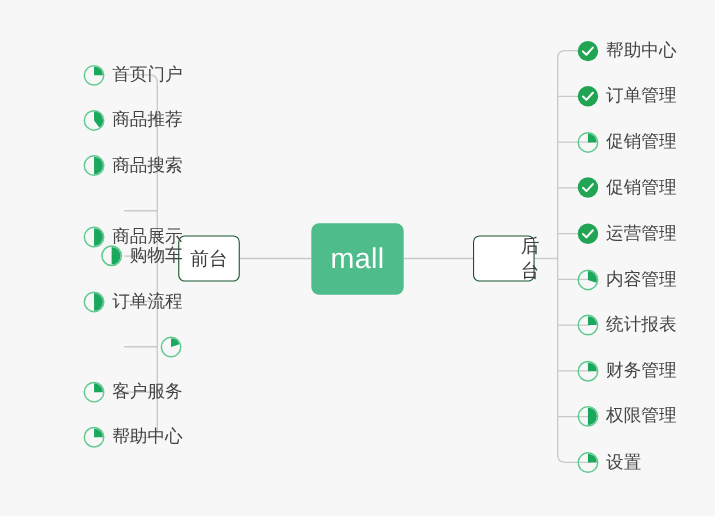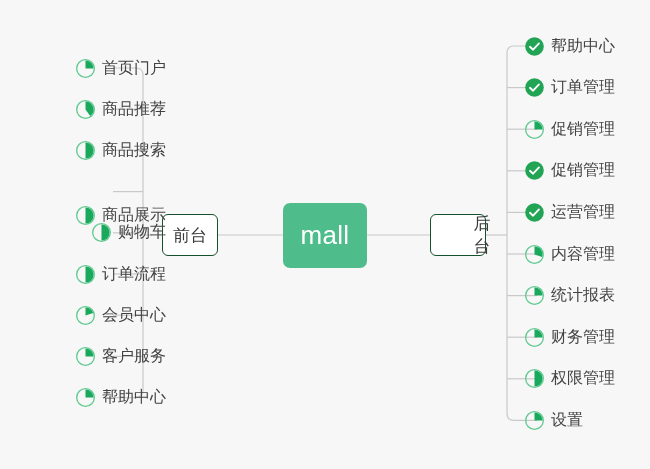--- a/index.html
+++ b/index.html
@@ -173,21 +173,20 @@
           <circle cx="12" cy="12" r="10.1" fill="none" stroke="#5fc98f" stroke-width="1.5"></circle>
           <path d="M 12 12 L 12 2.8000000000000007 A 9.2 9.2 0 0 1 12.000000000000002 21.2 Z" fill="#19a85c"></path>
         </svg>
         <span class="leaf-label">订单流程</span>
       </div>
       <div class="leaf leaf-left" style="top: 302.2px;">
         <svg viewBox="0 0 24 24" class="leaf-icon">
           <circle cx="12" cy="12" r="10.1" fill="none" stroke="#5fc98f" stroke-width="1.5"></circle>
           <path d="M 12 12 L 12 2.8000000000000007 A 9.2 9.2 0 0 1 20.74971994991541 9.157043651750485 Z" fill="#19a85c"></path>
         </svg>
-        <span class="leaf-label">会员中心</span>
       </div>
       <div class="leaf leaf-left" style="top: 343.4px;">
         <svg viewBox="0 0 24 24" class="leaf-icon">
           <circle cx="12" cy="12" r="10.1" fill="none" stroke="#5fc98f" stroke-width="1.5"></circle>
           <path d="M 12 12 L 12 2.8000000000000007 A 9.2 9.2 0 0 1 21.2 12 Z" fill="#19a85c"></path>
         </svg>
         <span class="leaf-label">客户服务</span>
       </div>
       <div class="leaf leaf-left" style="top: 384.6px;">
         <svg viewBox="0 0 24 24" class="leaf-icon">

